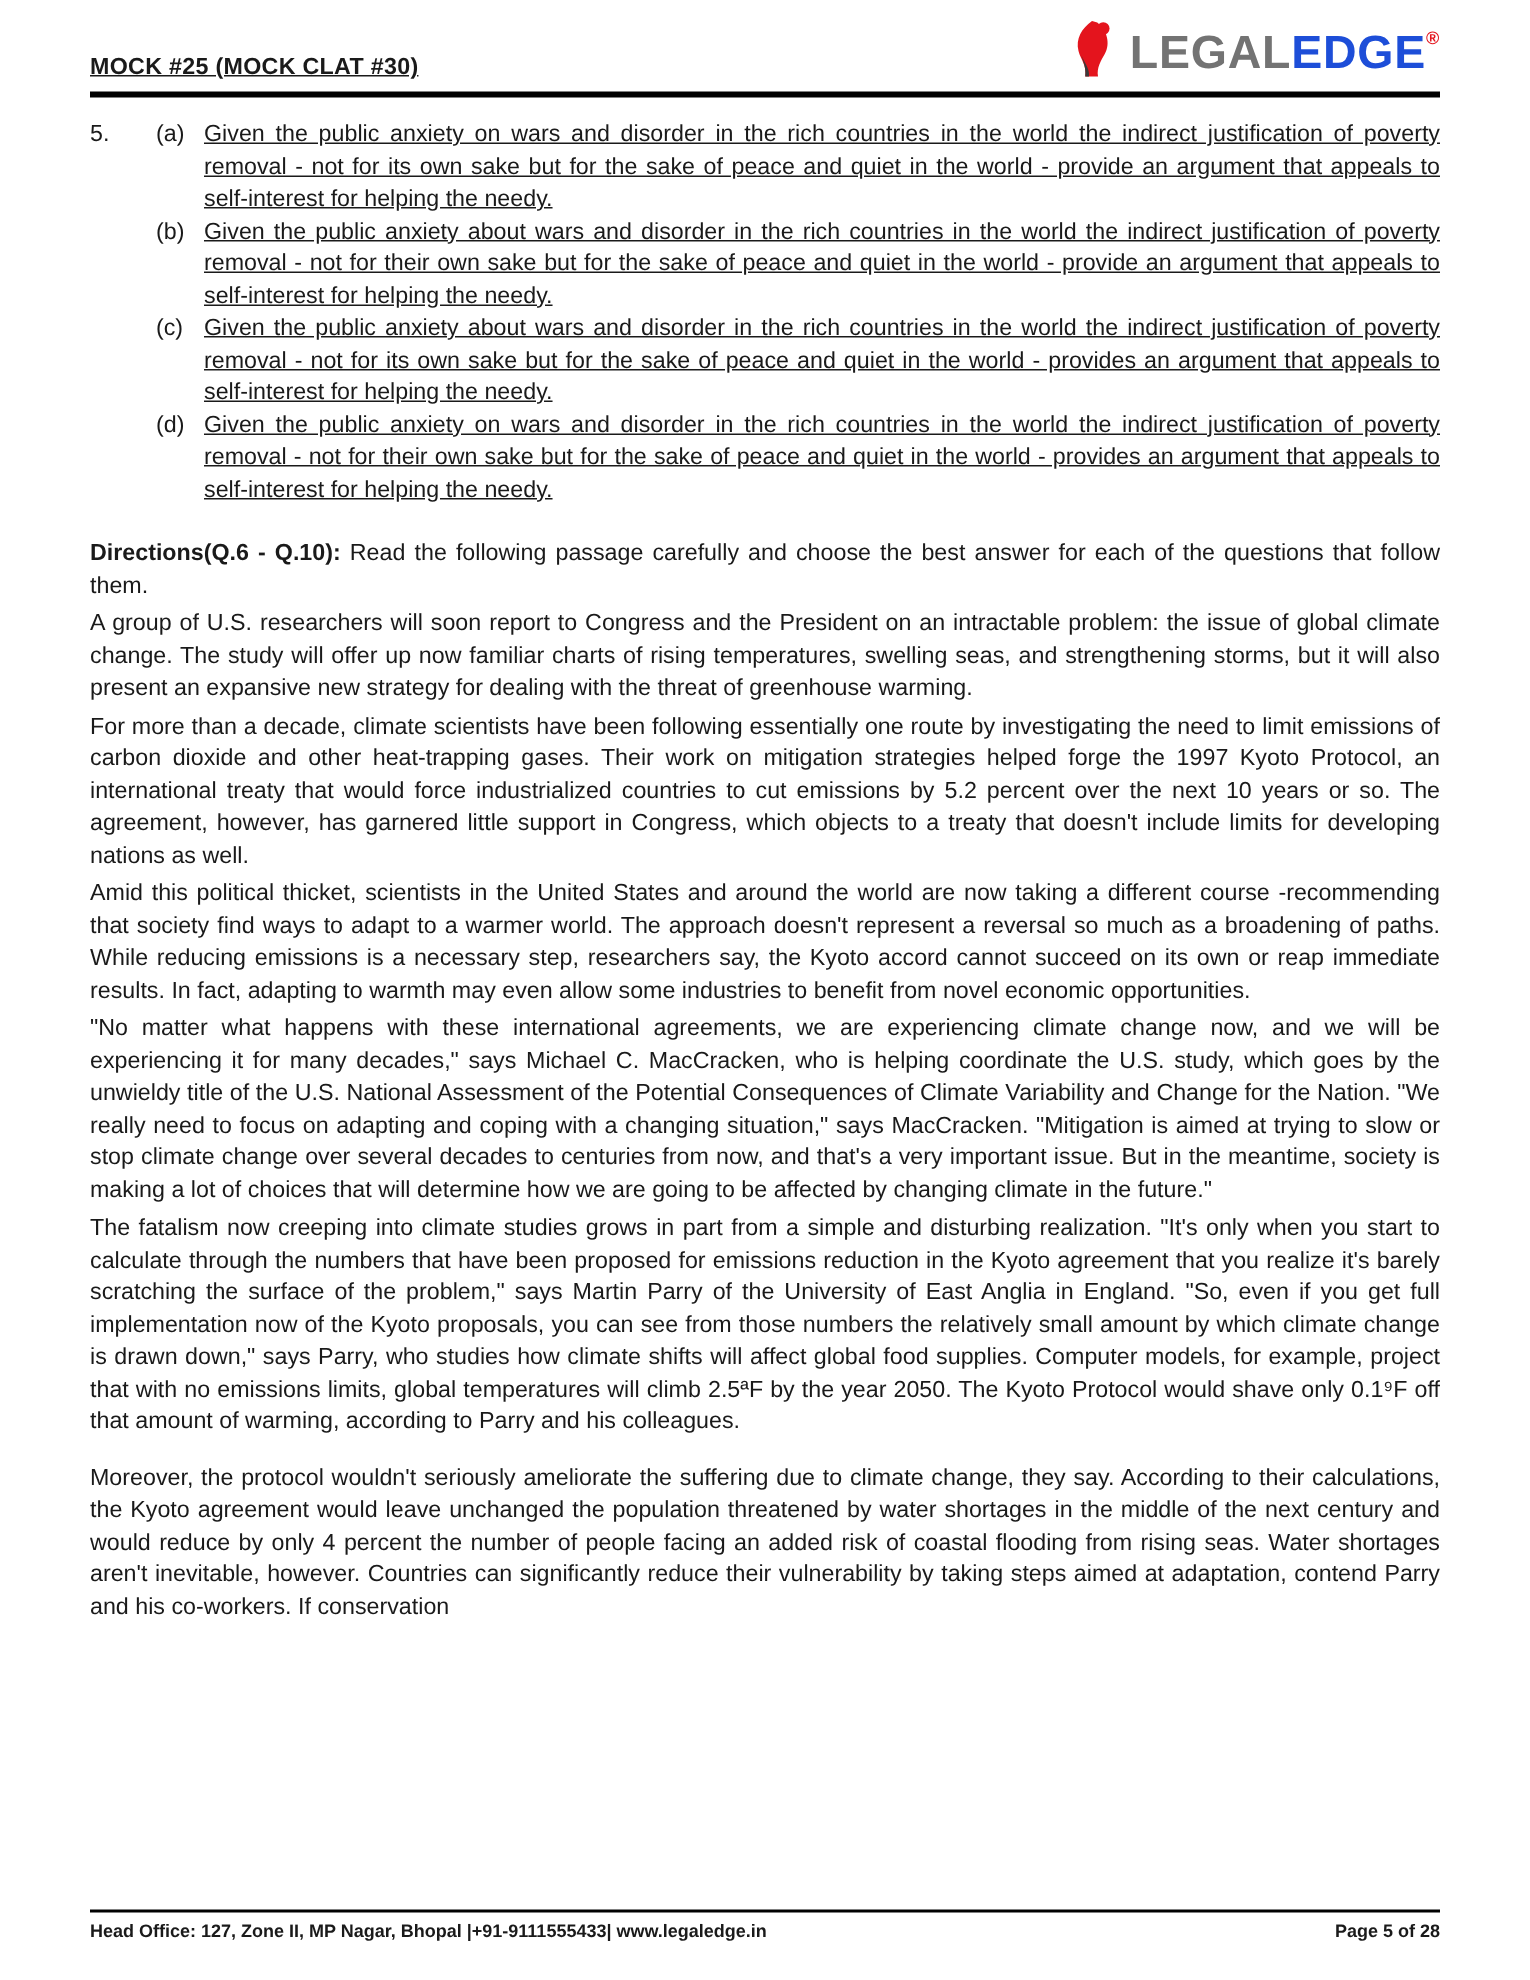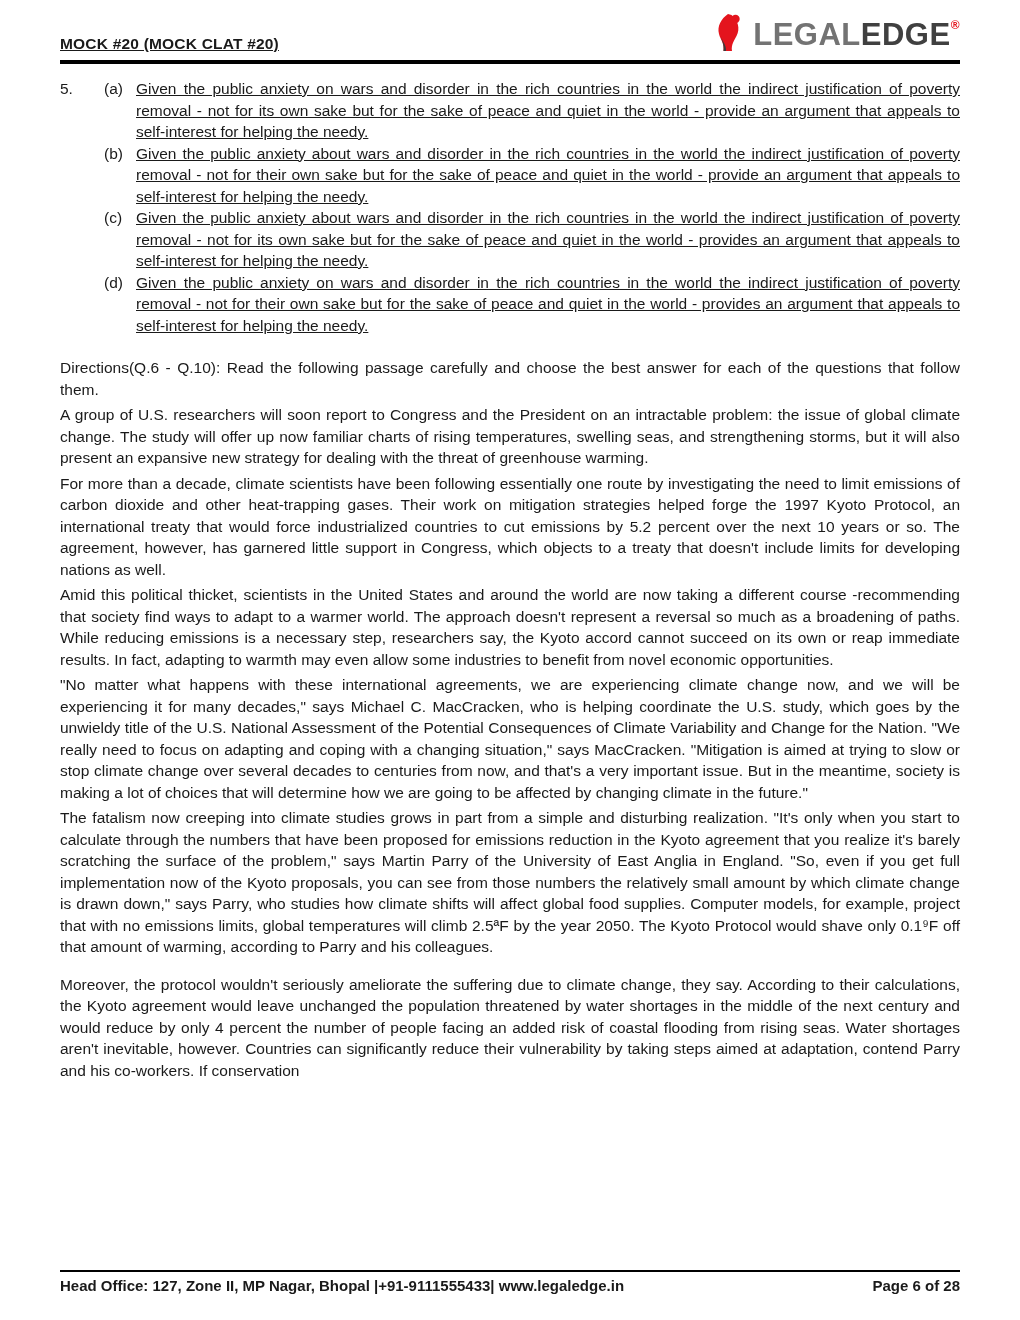--- a/index.html
+++ b/index.html
@@ -39,21 +39,21 @@
     gap: 7px;
     padding-bottom: 4px;
   }
   .logo-text {
     font-size: 31px;
     font-weight: bold;
     letter-spacing: 0.5px;
     line-height: 1;
   }
   .logo-legal { color: #737373; }
-  .logo-edge  { color: #404040; }
+  .logo-edge  { color: #1d4ed8; }
   .logo-reg {
     color: #e4141d;
     font-size: 12px;
     font-weight: bold;
     vertical-align: top;
   }
   .header-rule {
     height: 4px;
     background: #000000;
   }
@@ -64,49 +64,49 @@
     line-height: 21.5px;
     text-align: justify;
   }
   .question { display: flex; }
   .q-num { width: 44px; flex: none; }
   .q-options { flex: 1; }
   .option { display: flex; }
   .opt-label { width: 32px; flex: none; }
   .opt-text { flex: 1; text-align: justify; text-decoration: underline; }
   .directions { margin-top: 21px; }
-  .bold { font-weight: normal; }
+  .bold { font-weight: bold; }
   .para { margin-top: 4px; }
   .para.no-gap { margin-top: 16px; }
   
   .footer {
     position: absolute;
     left: 60px;
     right: 60px;
     bottom: 26px;
   }
   .footer-rule {
     height: 2px;
     background: #000000;
     margin-bottom: 5px;
   }
   .footer-row {
     display: flex;
     justify-content: space-between;
-    font-size: 15px;
+    font-size: 12px;
     font-weight: bold;
   }
 </style>
 </head>
 <body>
 
 <div class="page">
 
   <div class="header">
-    <div class="header-title">MOCK #20 (MOCK CLAT #20)</div>
+    <div class="header-title">MOCK #25 (MOCK CLAT #30)</div>
     <div class="logo">
       <span>
         <svg width="32" height="40" viewBox="0 0 32 40" aria-hidden="true">
           <circle cx="21.5" cy="7" r="4.2" fill="#e4141d"></circle>
           <path d="M14 2 C7 7 3 14 5 22 C6.5 28 10.5 31 9.5 39 L18 39 C17 33 20 28.5 22.5 24 C26.5 17 24 8 17.5 3 Z" fill="#e4141d"></path>
           <path d="M12 39 L9.5 39 C10.2 33 8 29 7 25 C9 30 12.5 33.5 12 39 Z" fill="#3a3a3a"></path>
         </svg>
       </span>
       <span class="logo-text"><span class="logo-legal">LEGAL</span><span class="logo-edge">EDGE</span><span class="logo-reg">®</span></span>
     </div>
@@ -148,17 +148,17 @@
     <p class="para">"No matter what happens with these international agreements, we are experiencing climate change now, and we will be experiencing it for many decades," says Michael C. MacCracken, who is helping coordinate the U.S. study, which goes by the unwieldy title of the U.S. National Assessment of the Potential Consequences of Climate Variability and Change for the Nation. "We really need to focus on adapting and coping with a changing situation," says MacCracken. "Mitigation is aimed at trying to slow or stop climate change over several decades to centuries from now, and that's a very important issue. But in the meantime, society is making a lot of choices that will determine how we are going to be affected by changing climate in the future."</p>
     <p class="para">The fatalism now creeping into climate studies grows in part from a simple and disturbing realization. "It's only when you start to calculate through the numbers that have been proposed for emissions reduction in the Kyoto agreement that you realize it's barely scratching the surface of the problem," says Martin Parry of the University of East Anglia in England. "So, even if you get full implementation now of the Kyoto proposals, you can see from those numbers the relatively small amount by which climate change is drawn down," says Parry, who studies how climate shifts will affect global food supplies. Computer models, for example, project that with no emissions limits, global temperatures will climb 2.5ªF by the year 2050. The Kyoto Protocol would shave only 0.1⁹F off that amount of warming, according to Parry and his colleagues.</p>
     <p class="para no-gap">Moreover, the protocol wouldn't seriously ameliorate the suffering due to climate change, they say. According to their calculations, the Kyoto agreement would leave unchanged the population threatened by water shortages in the middle of the next century and would reduce by only 4 percent the number of people facing an added risk of coastal flooding from rising seas. Water shortages aren't inevitable, however. Countries can significantly reduce their vulnerability by taking steps aimed at adaptation, contend Parry and his co-workers. If conservation</p>
 
   </div>
 
   <div class="footer">
     <div class="footer-rule"></div>
     <div class="footer-row">
       <span>Head Office: 127, Zone II, MP Nagar, Bhopal |+91-9111555433| www.legaledge.in</span>
-      <span>Page 6 of 28</span>
+      <span>Page 5 of 28</span>
     </div>
   </div>
 
 </div>
 
 </body></html>

